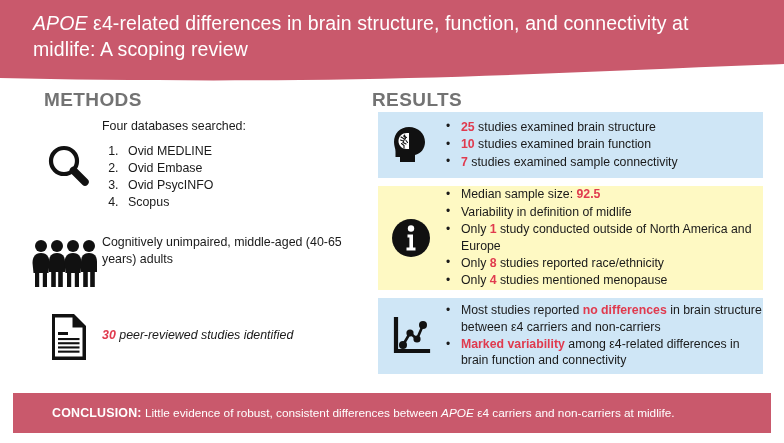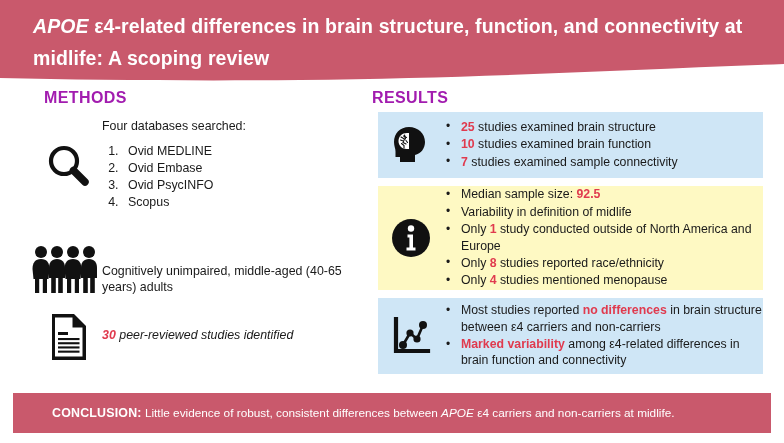--- a/index.html
+++ b/index.html
@@ -30,33 +30,33 @@
     top: 0;
     display: block;
   }
   #header-title {
     position: absolute;
     left: 33px;
     top: 10px;
     width: 720px;
     color: #ffffff;
     font-size: 19.5px;
-    font-weight: bold;
-    line-height: 32px;
+    font-weight: normal;
+    line-height: 26px;
     letter-spacing: 0.1px;
   }
   #header-title .apoe-italic {
     font-style: italic;
   }
 
   
   .column-heading {
     position: absolute;
-    color: #a21caf;
-    font-size: 16px;
+    color: #737373;
+    font-size: 19px;
     font-weight: bold;
     letter-spacing: 0.4px;
   }
   #methods-heading { left: 44px; top: 89px; }
   #results-heading { left: 372px; top: 89px; }
 
   
   .method-row {
     position: absolute;
     display: flex;
@@ -78,21 +78,21 @@
   #methods-row-databases .method-icon { width: 66px; padding-top: 24px; }
   #db-intro { margin-bottom: 8px; }
   #db-list {
     margin: 0;
     padding-left: 20px;
     font-size: 12.4px;
     line-height: 17.2px;
   }
   #db-list li { padding-left: 6px; }
 
-  #methods-row-population { left: 28px; top: 240px; width: 330px; align-items: flex-end; }
+  #methods-row-population { left: 28px; top: 234px; width: 330px; }
   #methods-row-population .method-icon { width: 74px; padding-top: 4px; }
 
   #methods-row-studies { left: 36px; top: 311px; width: 330px; font-style: italic; }
   #methods-row-studies .method-icon { width: 66px; }
   #methods-row-studies .method-text { padding-top: 16px; }
 
   
   .result-box {
     position: absolute;
     left: 378px;

